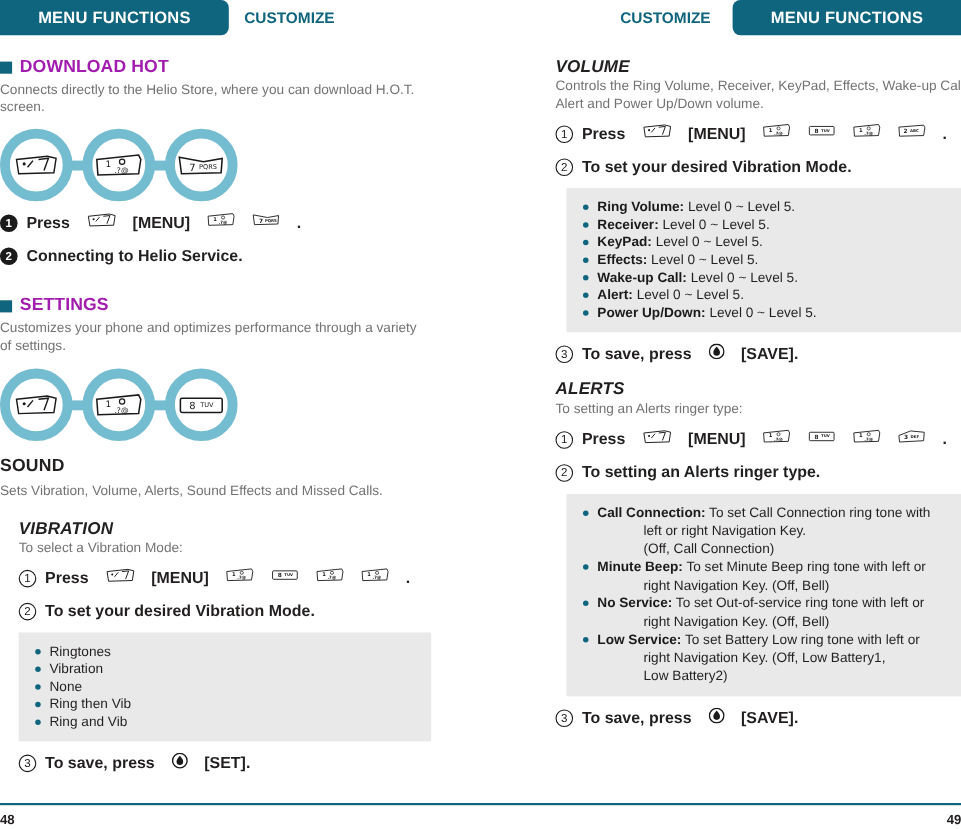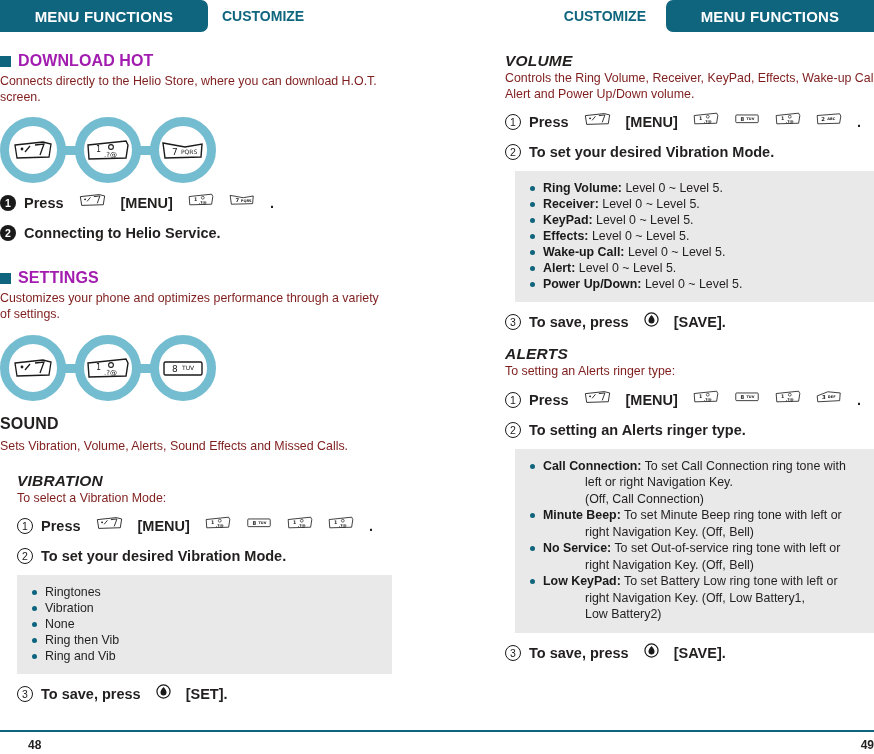--- a/index.html
+++ b/index.html
@@ -38,21 +38,21 @@
   .col.right{left:505px;}
 
   
   h2.sq{
     margin:0 0 4px 0;font-size:16px;font-weight:bold;color:#a21caf;
     display:flex;align-items:center;gap:7px;letter-spacing:.1px;
   }
   h2.sq .sqb{display:inline-block;width:11px;height:11px;background:#0f647e;}
   h3.plain{margin:0 0 6px 0;font-size:16px;font-weight:bold;color:#221f1f;letter-spacing:.2px;}
   h3.ital{margin:0 0 1px 0;font-size:15.5px;font-weight:bold;font-style:italic;color:#221f1f;letter-spacing:.2px;}
-  p.body{margin:0;font-size:12.4px;line-height:15.5px;color:#7f1d1d;}
+  p.body{margin:0;font-size:12.4px;line-height:15.5px;color:#737373;}
 
   
   .chain{position:relative;display:flex;align-items:center;}
   .chain .link{width:19px;height:9px;background:#74bcd0;margin:0 -5px;z-index:1;}
   .circ{
     width:66px;height:66px;border-radius:50%;
     border:9px solid #74bcd0;background:#ffffff;
     box-sizing:border-box;display:flex;align-items:center;justify-content:center;
     position:relative;z-index:2;flex:none;
   }
@@ -90,21 +90,21 @@
     content:"";position:absolute;left:3px;top:6px;
     width:5px;height:5px;border-radius:50%;background:#0f647e;
   }
   .gbox li b{font-weight:bold;color:#1a1a1a;}
   .gbox li .ind{display:block;padding-left:42px;}
   .gbox.alerts li{line-height:16.5px;}
 
   
   .footrule{position:absolute;left:0;bottom:22px;width:874px;height:1.6px;background:#0f647e;}
   .pgnum{position:absolute;bottom:2px;font-size:12px;font-weight:bold;color:#221f1f;}
-  .pgnum.l{left:0;padding-left:28px;}
+  .pgnum.l{left:0;}
   .pgnum.r{right:0;}
 </style>
 </head>
 <body>
 
 <svg width="0" height="0" style="position:absolute" aria-hidden="true">
   <defs>
     <symbol id="sym-menukey" viewBox="0 0 40 20">
       <path d="M2 5 L30 2 L38 4 L36 17 L4 18 Z" fill="#fff" stroke="#1a1a1a" stroke-width="1.3"></path>
       <circle cx="9" cy="9" r="1.4" fill="#1a1a1a"></circle>
@@ -398,21 +398,21 @@
           <b>Minute Beep:</b>
           <span>To set Minute Beep ring tone with left or</span>
           <span class="ind">right Navigation Key. (Off, Bell)</span>
         </li>
         <li>
           <b>No Service:</b>
           <span>To set Out-of-service ring tone with left or</span>
           <span class="ind">right Navigation Key. (Off, Bell)</span>
         </li>
         <li>
-          <b>Low KeyPad:</b>
+          <b>Low Service:</b>
           <span>To set Battery Low ring tone with left or</span>
           <span class="ind">right Navigation Key. (Off, Low Battery1,</span>
           <span class="ind">Low Battery2)</span>
         </li>
       </ul>
     </div>
 
     <div class="step">
       <span class="num-o">3</span>
       <span class="txt">

